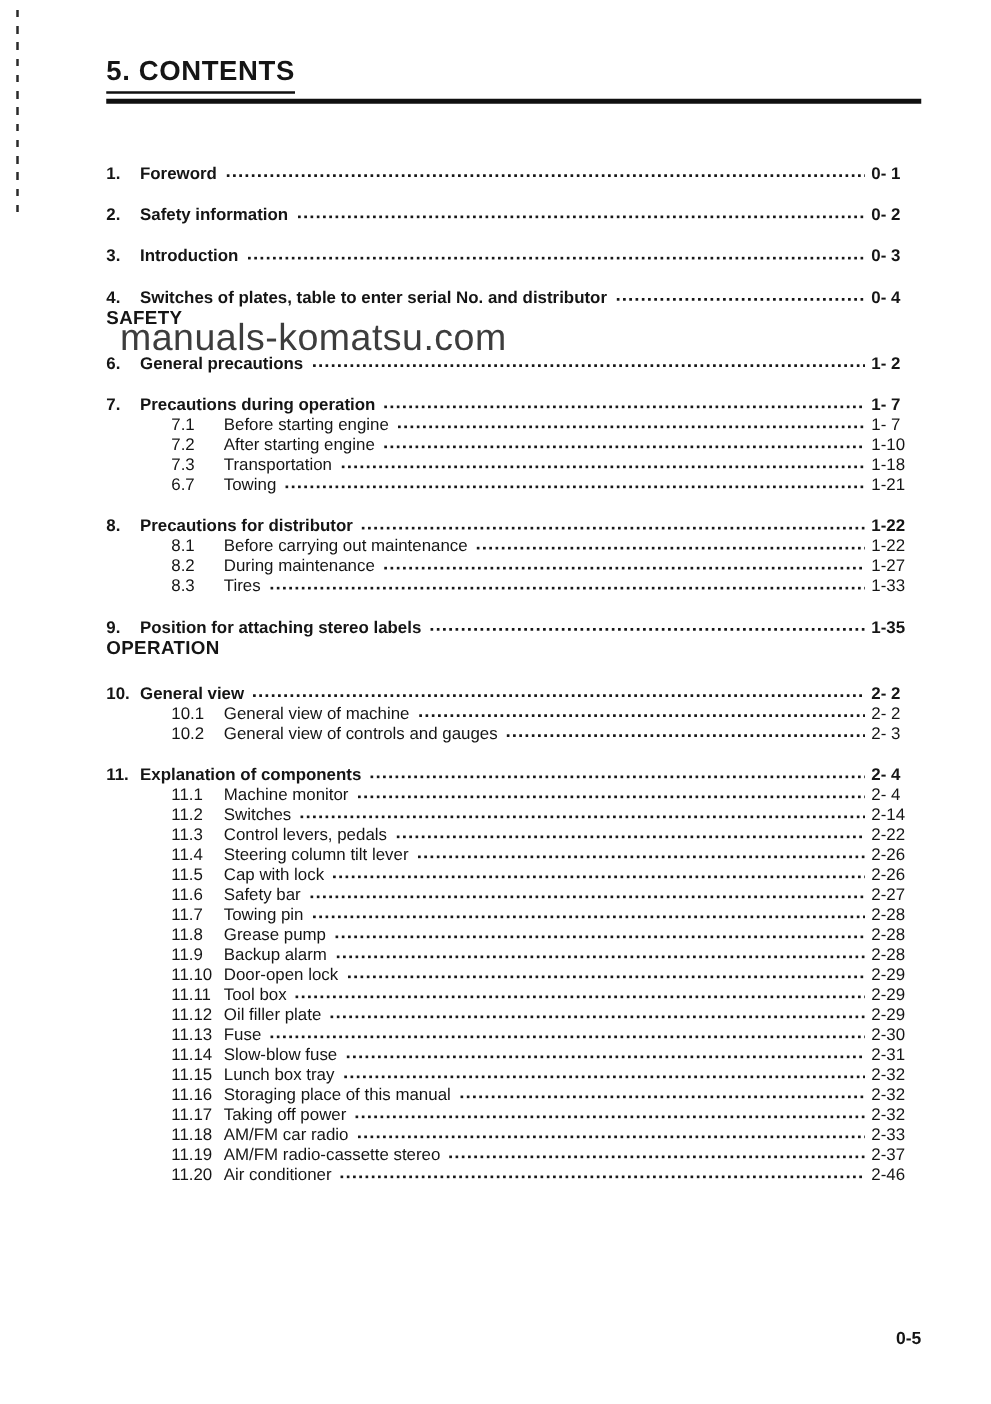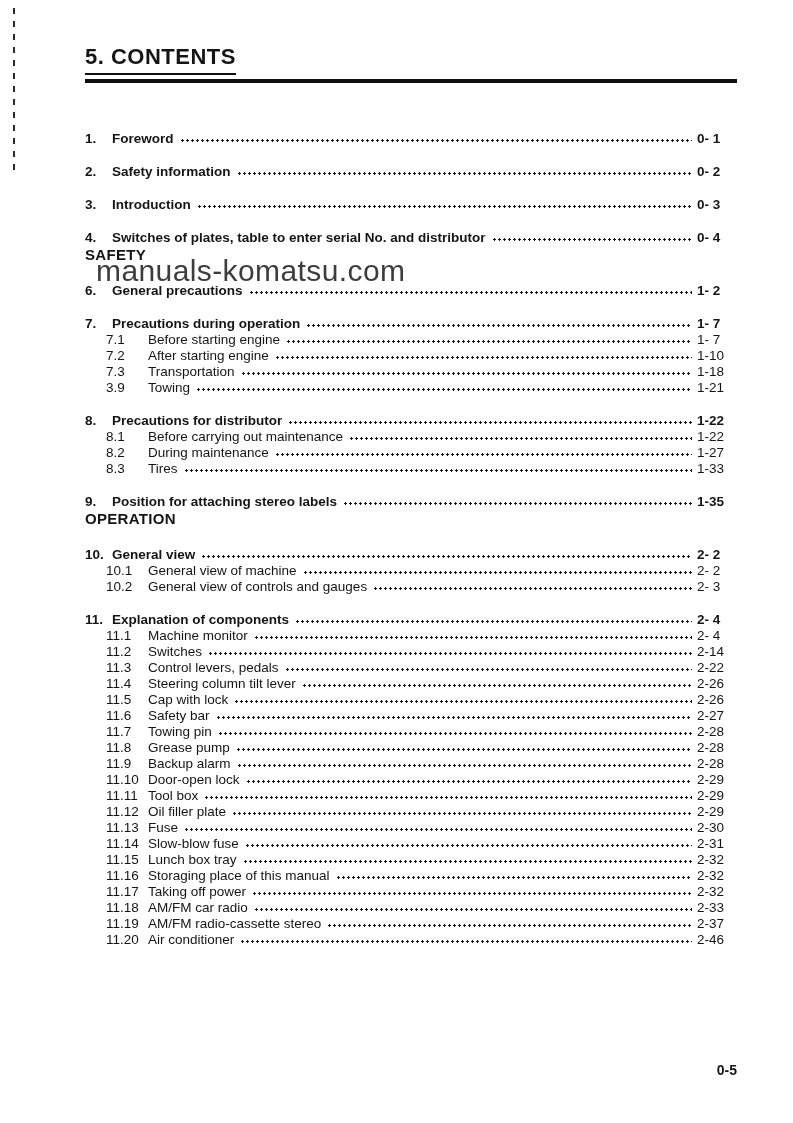--- a/index.html
+++ b/index.html
@@ -53,21 +53,21 @@
   }
   .toc-row {
     display: flex;
     align-items: baseline;
     line-height: 16px;
     font-size: 13.5px;
   }
   .toc-row.main { font-weight: bold; }
   .toc-row.sub  { font-weight: normal; padding-left: 21px; }
   .toc-row .num   { flex: 0 0 27px; white-space: nowrap; }
-  .toc-row.sub .num { flex: 0 0 42px; }
+  .toc-row.sub .num { flex: 0 0 42px; margin-left: 31px; }
   .toc-row .entry-title { white-space: nowrap; }
   .leader {
     flex: 1 1 auto;
     height: 5px;
     margin: 0 5px 0 6px;
     background-image: radial-gradient(circle, #161616 1px, transparent 1.3px);
     background-size: 5px 5px;
     background-repeat: repeat-x;
     background-position: left bottom;
     align-self: baseline;
@@ -165,21 +165,21 @@
             <span class="leader"></span>
             <span class="pageno">1-10</span>
           </div>
           <div class="toc-row sub">
             <span class="num">7.3</span>
             <span class="entry-title">Transportation</span>
             <span class="leader"></span>
             <span class="pageno">1-18</span>
           </div>
           <div class="toc-row sub">
-            <span class="num">3.9</span>
+            <span class="num">6.7</span>
             <span class="entry-title">Towing</span>
             <span class="leader"></span>
             <span class="pageno">1-21</span>
           </div>
         </div>
         <div class="toc-group">
           <div class="toc-row main">
             <span class="num">8.</span>
             <span class="entry-title">Precautions for distributor</span>
             <span class="leader"></span>

